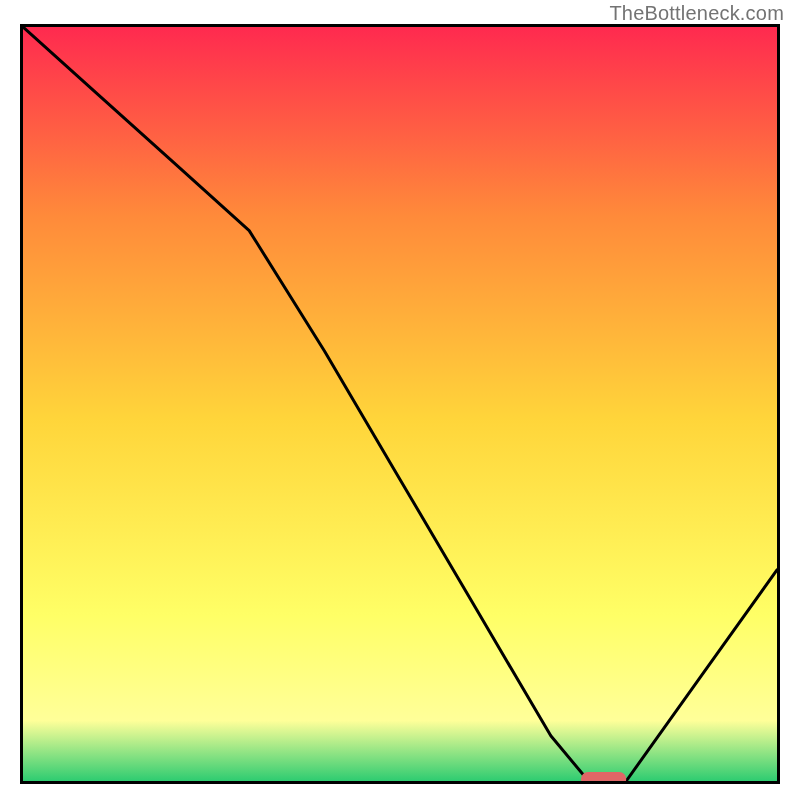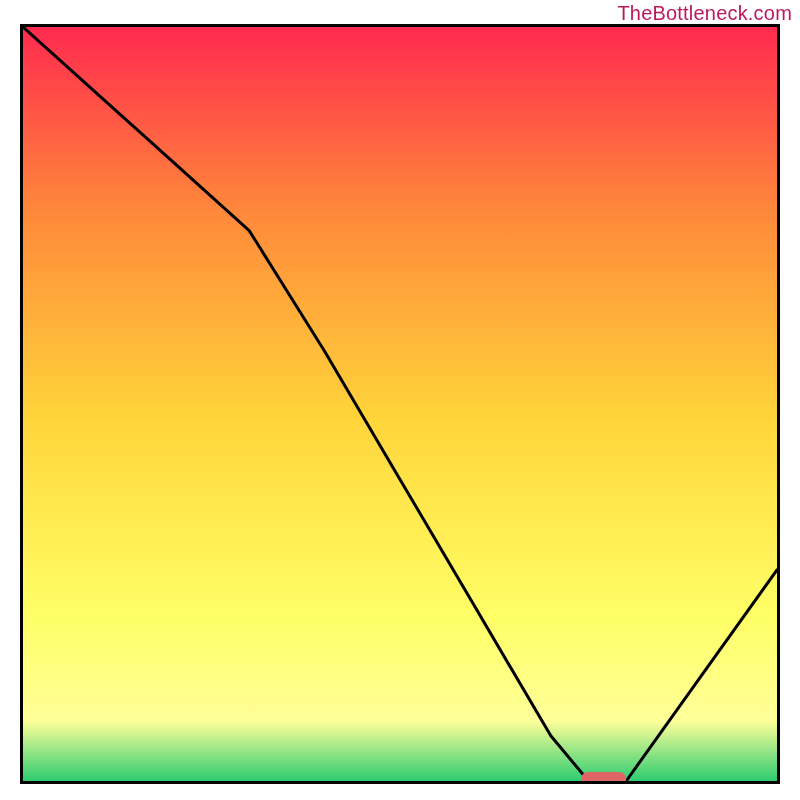--- a/index.html
+++ b/index.html
@@ -6,24 +6,24 @@
     margin: 0;
     padding: 0;
     width: 800px;
     height: 800px;
     background: #ffffff;
     font-family: Arial, Helvetica, sans-serif;
   }
   .watermark {
     position: absolute;
     top: 2px;
-    right: 8px;
+    right: 16px;
     font-size: 20px;
     font-weight: 500;
-    color: #be185d;
+    color: #737373;
     letter-spacing: 0.2px;
   }
   .chart-frame {
     position: absolute;
     left: 20px;
     top: 24px;
     width: 760px;
     height: 760px;
     border: 3px solid #000;
     box-sizing: border-box;

